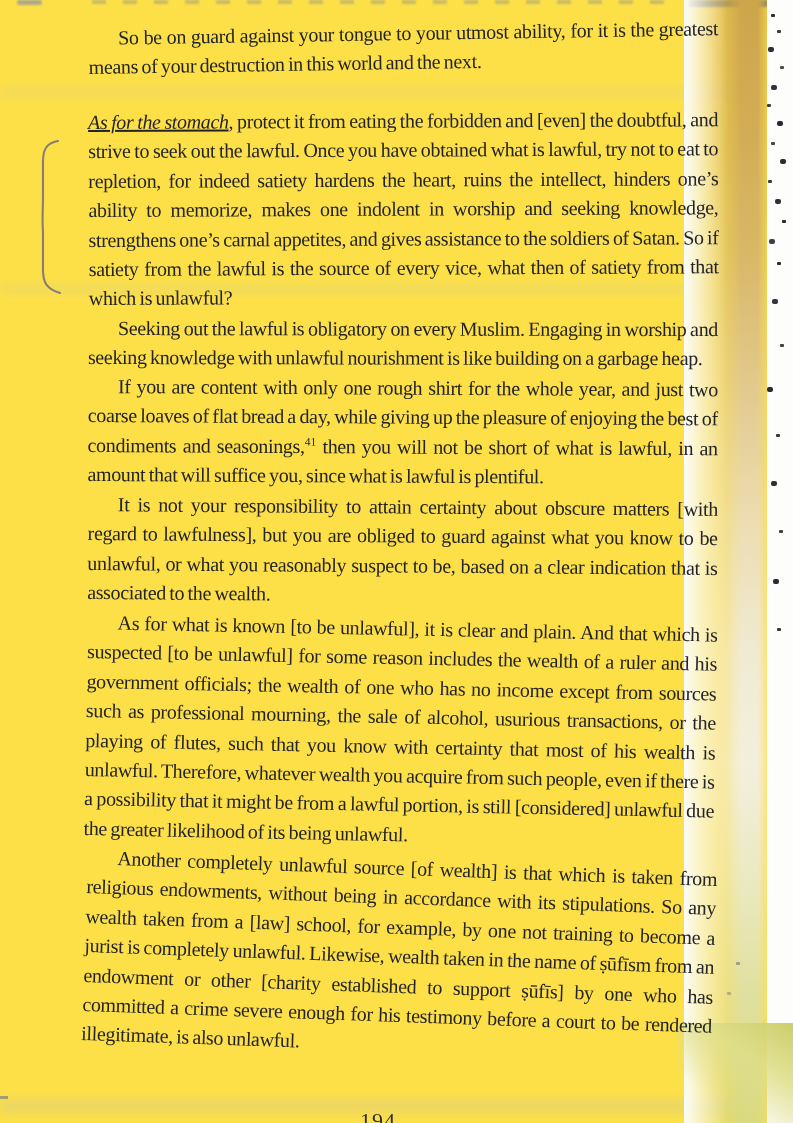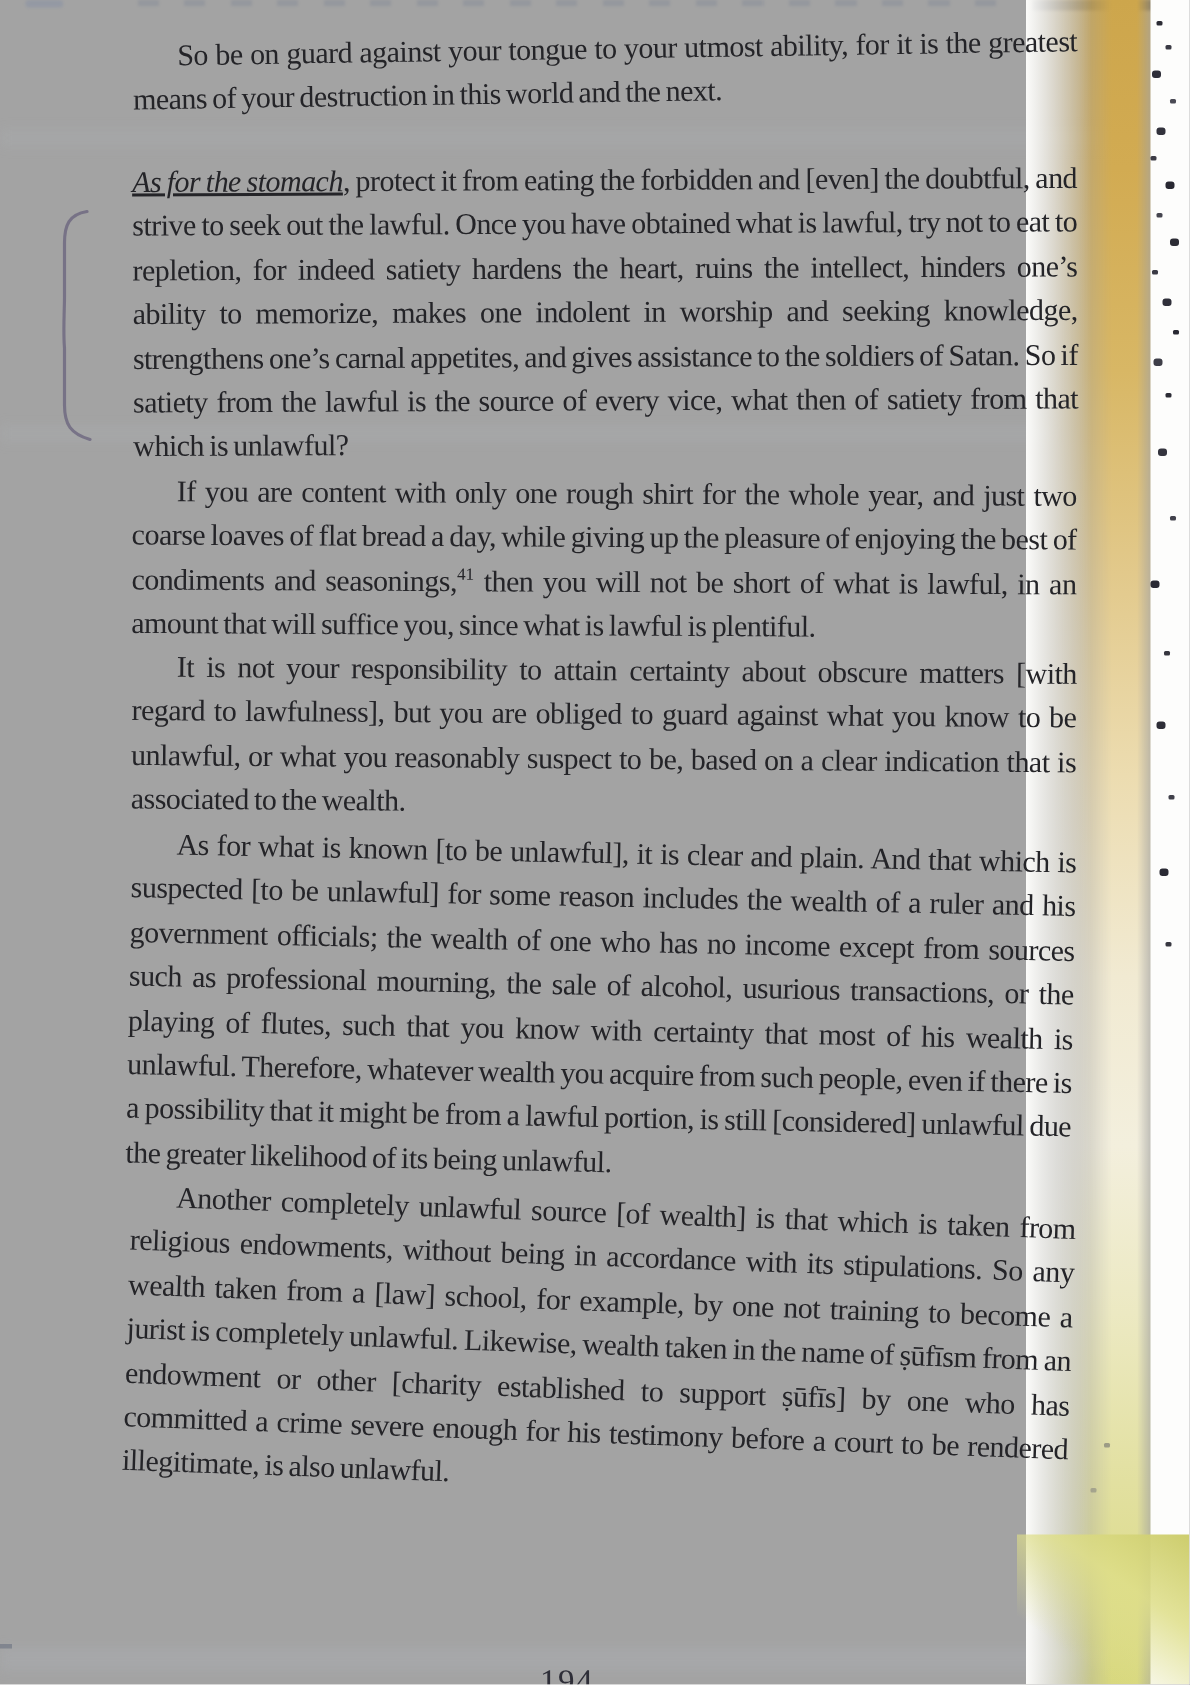--- a/index.html
+++ b/index.html
@@ -1,19 +1,19 @@
 <!DOCTYPE html>
 <html><head>
 <meta charset="utf-8">
 <style>
   html,body{margin:0;padding:0;background:#ffffff;}
   .page{
     position:relative;
     width:793px;height:1123px;
-    background:#a3a3a3;
+    background:#fde047;
     overflow:hidden;
     font-family:"Liberation Serif", serif;
   }
   
   .scan-band{position:absolute;left:0;width:745px;height:12px;
     background:rgba(185,191,200,0.14);filter:blur(4px);}
   .band-1{top:86px;}
   .band-2{top:283px;width:700px;}
   .band-3{top:1098px;height:16px;background:rgba(180,186,195,0.22);}
   
@@ -109,20 +109,21 @@
   <svg class="bracket" viewBox="0 0 32 160">
     <path d="M24 3 C12 5, 9 12, 9 24 L9 60 C9 70, 8 82, 9 94 L9 132 C9 145, 13 151, 26 155" fill="none" stroke="#6e6880" stroke-width="2.1" stroke-linecap="round" opacity="0.82"></path>
   </svg>
 
   <main class="text-column">
 
     <p class="para indent rot-p1">So be on guard against your tongue to your utmost ability, for it is the greatest means of your destruction in this world and the next.</p>
 
     <p class="para gap-top rot-p2"><em>As for the stomach</em><span>, protect it from eating the forbidden and [even] the doubtful, and strive to seek out the lawful. Once you have obtained what is lawful, try not to eat to repletion, for indeed satiety hardens the heart, ruins the intellect, hinders one’s ability to memorize, makes one indolent in worship and seeking knowledge, strengthens one’s carnal appetites, and gives assistance to the soldiers of Satan. So if satiety from the lawful is the source of every vice, what then of satiety from that which is unlawful?</span></p>
 
+    <p class="para indent rot-p3">Seeking out the lawful is obligatory on every Muslim. Engaging in worship and seeking knowledge with unlawful nourishment is like building on a garbage heap.</p>
 
     <p class="para indent rot-p4"><span>If you are content with only one rough shirt for the whole year, and just two coarse loaves of flat bread a day, while giving up the pleasure of enjoying the best of condiments and seasonings,</span><sup class="fn">41</sup><span> then you will not be short of what is lawful, in an amount that will suffice you, since what is lawful is plentiful.</span></p>
 
     <p class="para indent rot-p5">It is not your responsibility to attain certainty about obscure matters [with regard to lawfulness], but you are obliged to guard against what you know to be unlawful, or what you reasonably suspect to be, based on a clear indication that is associated to the wealth.</p>
 
     <p class="para indent rot-p6">As for what is known [to be unlawful], it is clear and plain. And that which is suspected [to be unlawful] for some reason includes the wealth of a ruler and his government officials; the wealth of one who has no income except from sources such as professional mourning, the sale of alcohol, usurious transactions, or the playing of flutes, such that you know with certainty that most of his wealth is unlawful. Therefore, whatever wealth you acquire from such people, even if there is a possibility that it might be from a lawful portion, is still [considered] unlawful due the greater likelihood of its being unlawful.</p>
 
     <p class="para indent rot-p7">Another completely unlawful source [of wealth] is that which is taken from religious endowments, without being in accordance with its stipulations. So any wealth taken from a [law] school, for example, by one not training to become a jurist is completely unlawful. Likewise, wealth taken in the name of ṣūfīsm from an endowment or other [charity established to support ṣūfīs] by one who has committed a crime severe enough for his testimony before a court to be rendered illegitimate, is also unlawful.</p>
 
   </main>

